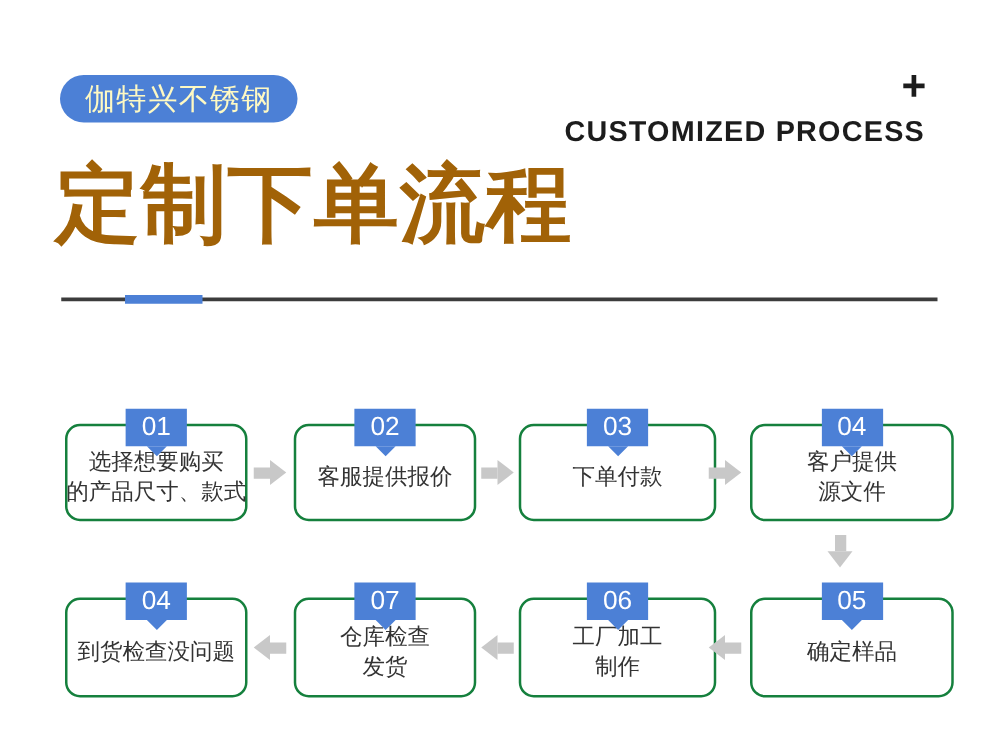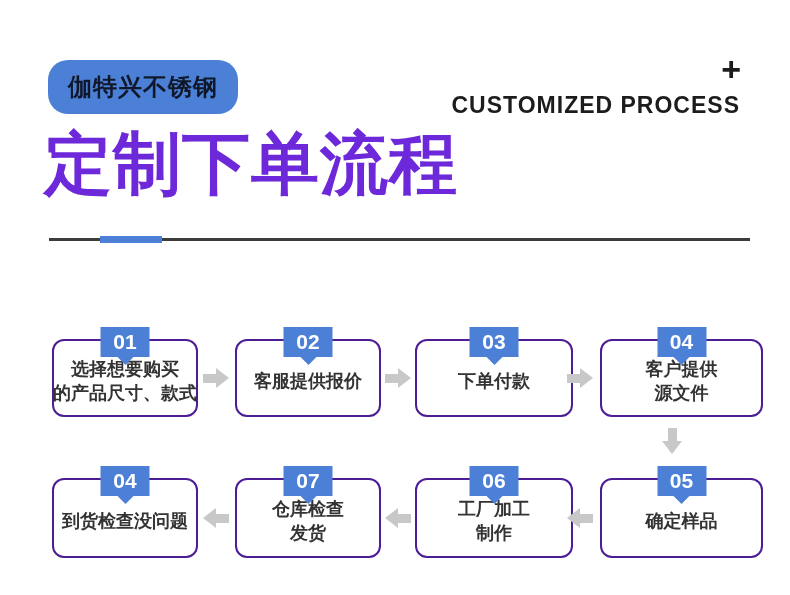--- a/index.html
+++ b/index.html
@@ -1,53 +1,52 @@
 <!DOCTYPE html>
 <html><head>
 <meta charset="utf-8">
 <style>
   html,body{margin:0;padding:0;background:#ffffff;}
   body{font-family:"Liberation Sans","DejaVu Sans",sans-serif;}
   #stage{position:relative;width:790px;height:595px;background:#ffffff;overflow:hidden;}
 
   
   .brand-pill{
-    position:absolute;left:48px;top:60px;width:190px;height:54px;
-    background:#4c80d6;border-radius:20px;color:#0f172a;
-    font-size:24px;font-weight:bold;letter-spacing:1px;
+    position:absolute;left:48px;top:60px;width:190px;height:38px;
+    background:#4c80d6;border-radius:20px;color:#fef9c3;
+    font-size:24px;font-weight:normal;letter-spacing:1px;
     display:flex;align-items:center;justify-content:center;
   }
   .plus-mark{
     position:absolute;right:49px;top:52px;
     font-size:34px;font-weight:bold;color:#1c1c1c;line-height:1;
   }
   .subtitle-en{
     position:absolute;right:50px;top:92px;
     font-size:23px;font-weight:600;color:#1c1c1c;letter-spacing:1px;
     white-space:nowrap;
   }
   .page-title{
     position:absolute;left:44px;top:126px;
-    font-size:68px;font-weight:900;color:#6d28d9;letter-spacing:1px;
+    font-size:68px;font-weight:900;color:#a16207;letter-spacing:1px;
     line-height:1.1;white-space:nowrap;
   }
   .divider-line{
     position:absolute;left:49px;top:238px;width:701px;height:3px;background:#3c3c3c;
   }
   .divider-accent{
     position:absolute;left:100px;top:236px;width:62px;height:7px;background:#4c80d6;
   }
 
   
   .step-box{
     position:absolute;background:#ffffff;
-    border:2px solid #4c1d95;border-radius:12px;
+    border:2px solid #15803d;border-radius:12px;
     display:flex;flex-direction:column;align-items:center;justify-content:center;
     box-sizing:border-box;
-    font-weight:bold;
   }
   .step-text{
     font-size:18px;color:#333333;line-height:1.32;text-align:center;
     padding-top:8px;white-space:nowrap;
   }
   .badge{
     position:absolute;top:-14px;left:50%;transform:translateX(-50%);
     width:49px;height:30px;background:#4c80d6;color:#ffffff;
     font-size:21px;text-align:center;line-height:30px;
   }

